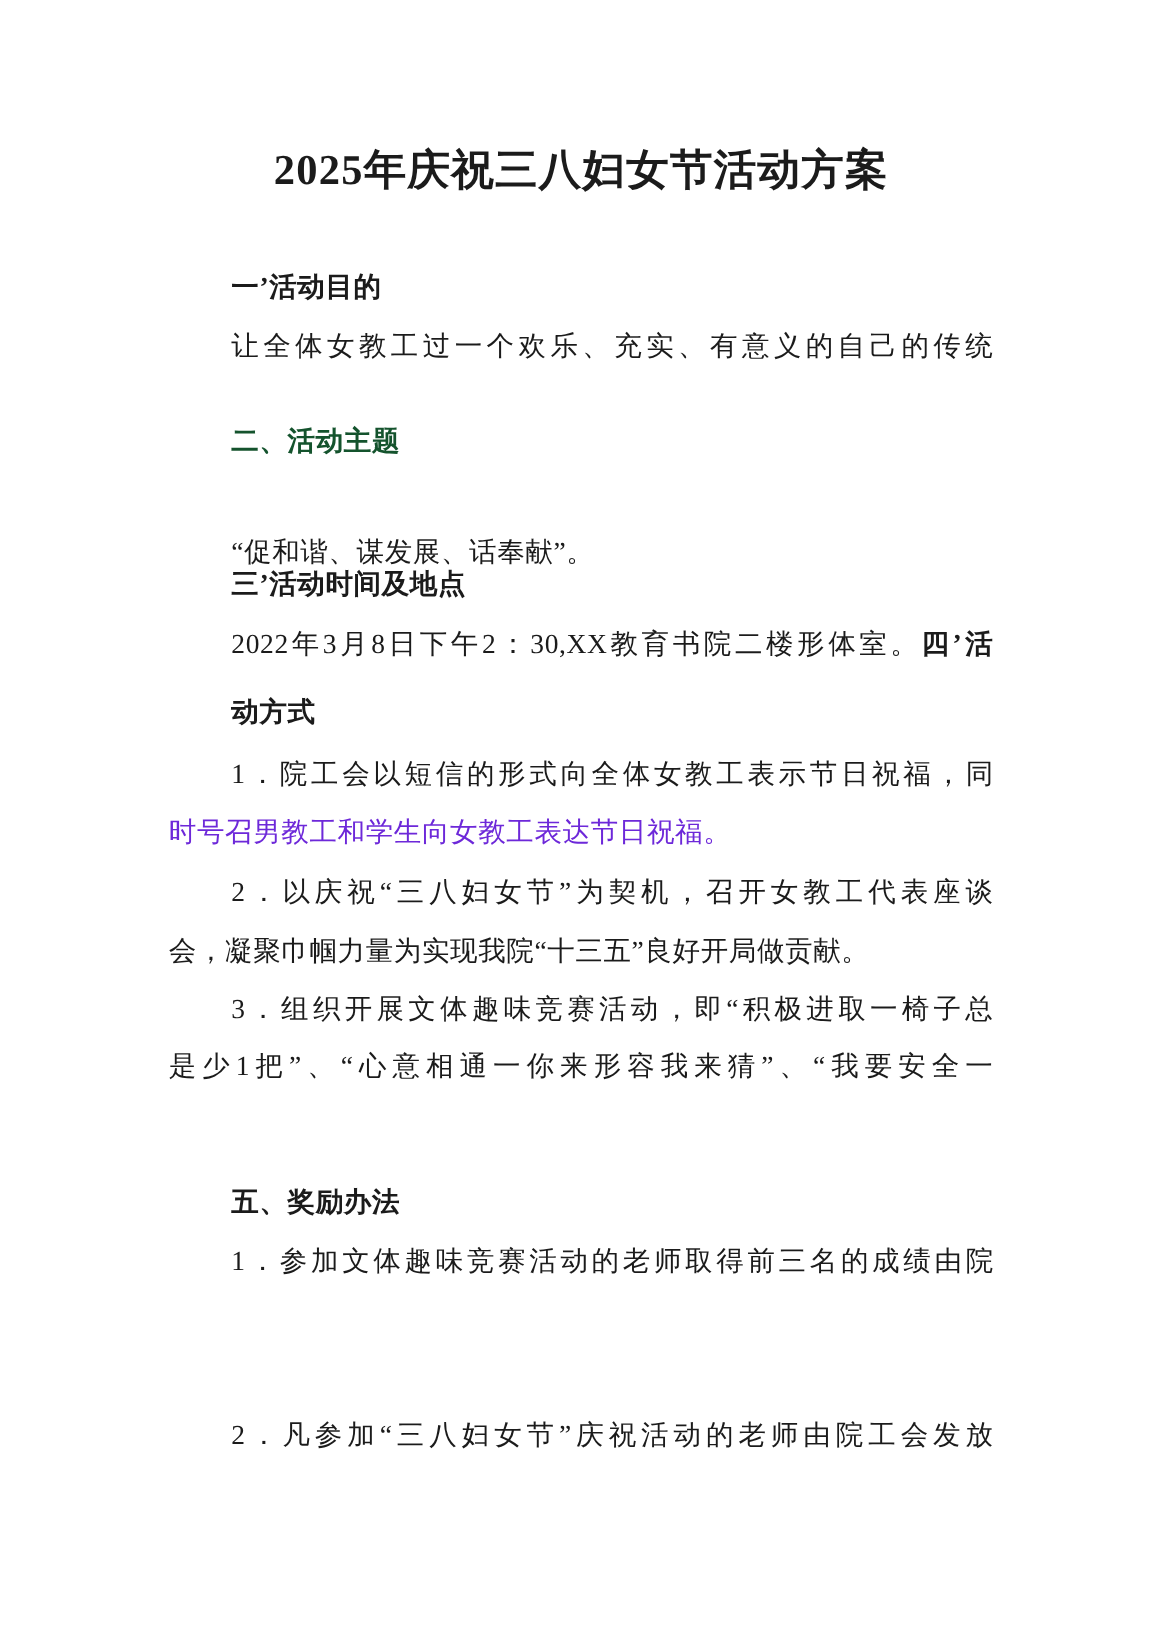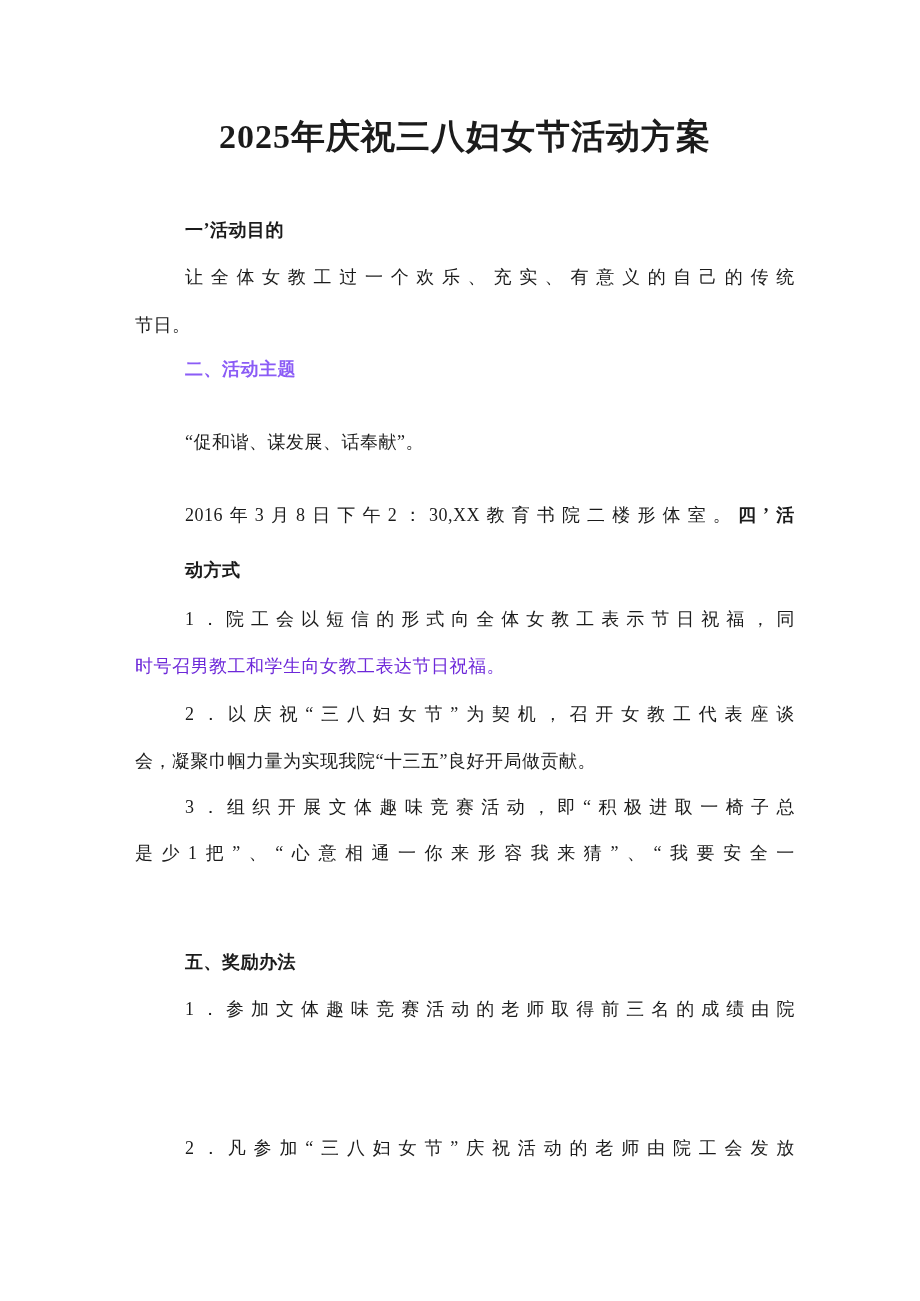--- a/index.html
+++ b/index.html
@@ -3,21 +3,21 @@
 <meta charset="utf-8">
 <style>
   html,body{margin:0;padding:0;}
   body{
     width:920px;height:1301px;background:#ffffff;position:relative;overflow:hidden;
     font-family:"Liberation Serif","DejaVu Serif",serif;color:#1b1b1b;
   }
   .page{position:absolute;left:0;top:0;width:920px;height:1110px;background:#ffffff;}
   .line{
     position:absolute;left:135px;width:660px;
-    font-size:18px;line-height:36px;white-space:nowrap;
+    font-size:22px;line-height:36px;white-space:nowrap;
     letter-spacing:0.5px;
   }
   .first{left:185px;width:610px;}
   .heading{left:185px;width:610px;font-weight:bold;}
   .title{
     left:135px;width:660px;text-align:center;
     font-size:34px;font-weight:bold;letter-spacing:1px;line-height:40px;
   }
   
   .just{display:flex;justify-content:space-between;align-items:baseline;}
@@ -49,25 +49,25 @@
       <span>有</span>
       <span>意</span>
       <span>义</span>
       <span>的</span>
       <span>自</span>
       <span>己</span>
       <span>的</span>
       <span>传</span>
       <span>统</span>
     </div>
-    <div class="line cont" style="top: 307px; color: rgb(27, 27, 27);"><span>节日。</span></div>
-    <div class="line heading" style="top: 351px; color: #8b5cf6;"><span>二、活动主题</span></div>
+    <div class="line heading" style="top: 335px; color: #14532d;"><span>二、活动主题</span></div>
     <div class="line first" style="top: 400px; color: rgb(27, 27, 27); margin-top: 24px;"><span>“促和谐、谋发展、话奉献”。</span></div>
+    <div class="line heading" style="top: 449px; color: rgb(27, 27, 27);"><span>三’活动时间及地点</span></div>
     <div class="line first just" style="top: 497px; color: rgb(27, 27, 27);">
-      <span>2016</span>
+      <span>2022</span>
       <span>年</span>
       <span>3</span>
       <span>月</span>
       <span>8</span>
       <span>日</span>
       <span>下</span>
       <span>午</span>
       <span>2</span>
       <span>：</span>
       <span>30,XX</span>

